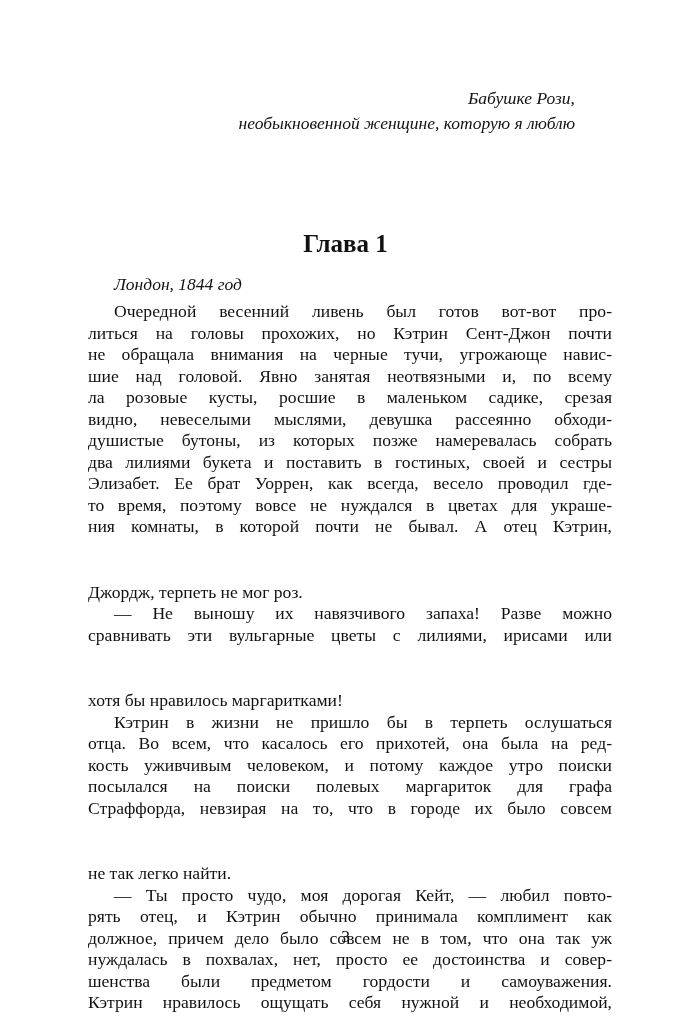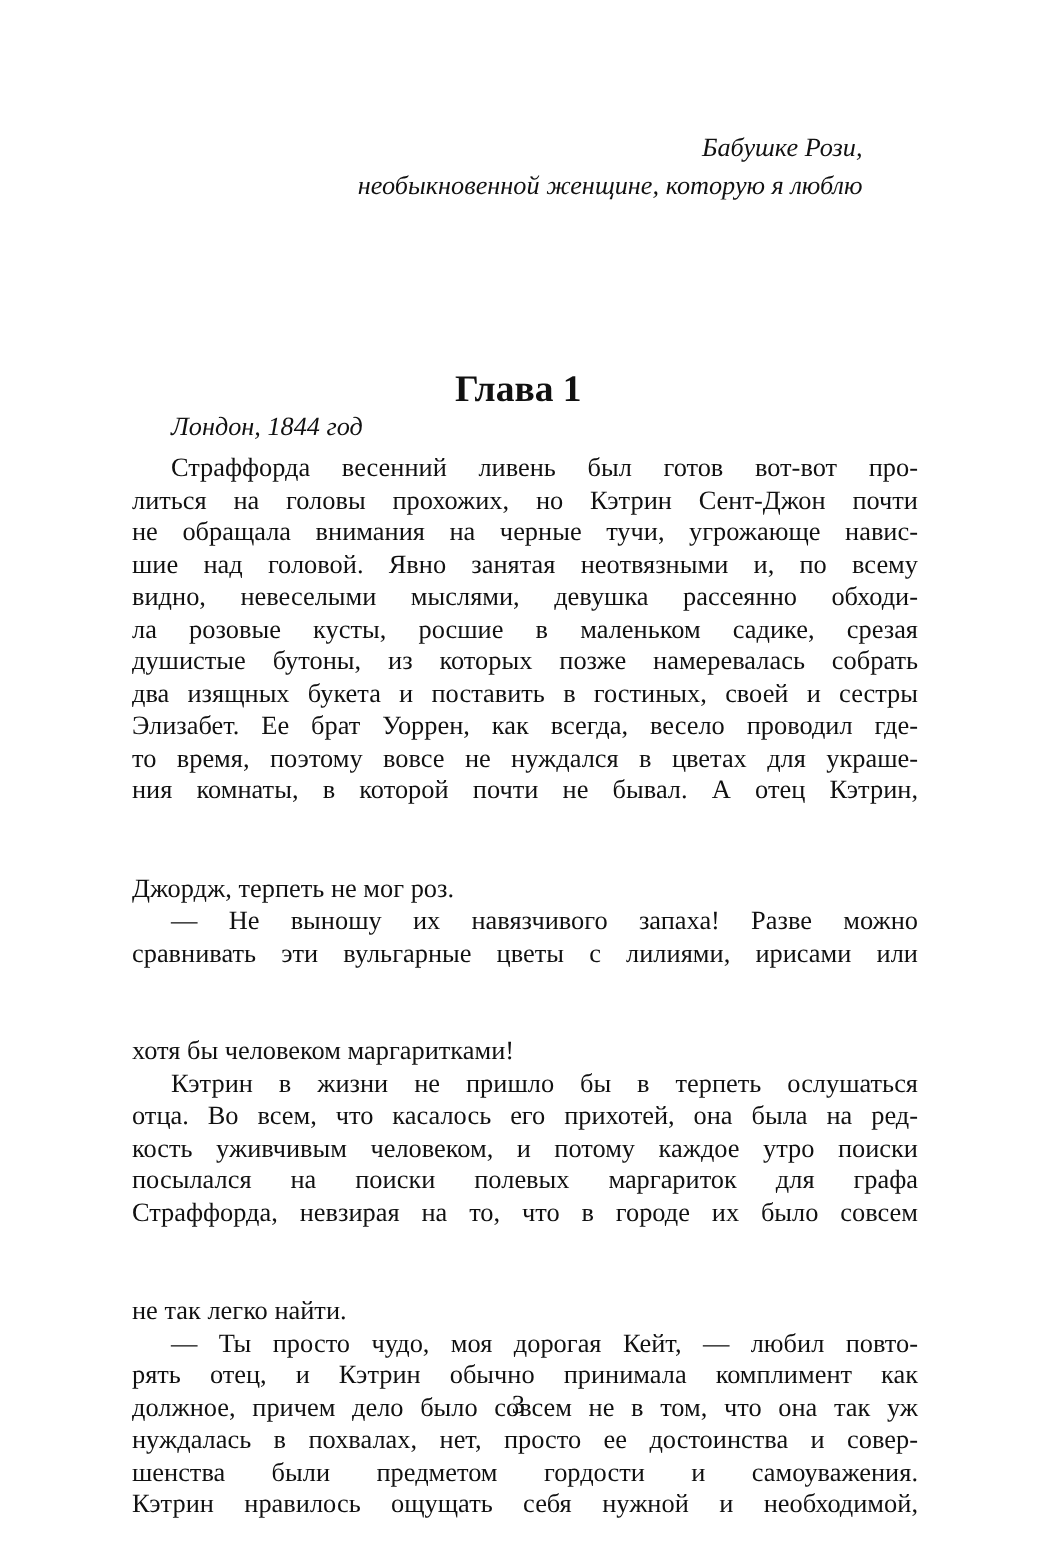--- a/index.html
+++ b/index.html
@@ -1,21 +1,21 @@
 <!DOCTYPE html>
 <html><head>
 <meta charset="utf-8">
 <style>
   html, body { margin: 0; padding: 0; background: #ffffff; }
   body { width: 691px; height: 1034px; position: relative; overflow: hidden;
          font-family: "Liberation Serif", "DejaVu Serif", serif; color: #111; }
   .epigraph { position: absolute; right: 116px; top: 86px; text-align: right;
               font-style: italic; font-size: 17.5px; line-height: 25px; }
   .chapter-title { position: absolute; left: 0; width: 691px; top: 229px; text-align: center;
-                   font-weight: bold; font-size: 25px; line-height: 30px; margin-top: 16px; }
+                   font-weight: bold; font-size: 25px; line-height: 30px; }
   .place-date { position: absolute; left: 114px; top: 273px; font-style: italic;
                 font-size: 17.5px; line-height: 22px; text-align: right; }
   .body-text { position: absolute; left: 88px; width: 524px; top: 301px;
                font-size: 17.6px; line-height: 21.5px; }
   .line { display: block; text-align: justify; text-align-last: justify; white-space: nowrap; height: 21.5px; }
   .line.last { text-align-last: left; margin-top: 44px; }
   .line.indent { padding-left: 26px; }
   .page-number { position: absolute; left: 0; width: 691px; top: 925px; text-align: center;
                  font-size: 17.5px; line-height: 22px; }
 </style>
@@ -24,35 +24,35 @@
 
 <div class="epigraph">
   <div>Бабушке Рози,</div>
   <div>необыкновенной женщине, которую я люблю</div>
 </div>
 
 <div class="chapter-title">Глава 1</div>
 <div class="place-date">Лондон, 1844 год</div>
 
 <div class="body-text">
-  <span class="line indent">Страффорда весенний ливень был готов вот-вот про-</span>
+  <span class="line indent">Очередной весенний ливень был готов вот-вот про-</span>
   <span class="line">литься на головы прохожих, но Кэтрин Сент-Джон почти</span>
   <span class="line">не обращала внимания на черные тучи, угрожающе навис-</span>
   <span class="line">шие над головой. Явно занятая неотвязными и, по всему</span>
+  <span class="line">ла розовые кусты, росшие в маленьком садике, срезая</span>
   <span class="line">видно, невеселыми мыслями, девушка рассеянно обходи-</span>
-  <span class="line">ла розовые кусты, росшие в маленьком садике, срезая</span>
   <span class="line">душистые бутоны, из которых позже намеревалась собрать</span>
-  <span class="line">два изящных букета и поставить в гостиных, своей и сестры</span>
+  <span class="line">два лилиями букета и поставить в гостиных, своей и сестры</span>
   <span class="line">Элизабет. Ее брат Уоррен, как всегда, весело проводил где-</span>
   <span class="line">то время, поэтому вовсе не нуждался в цветах для украше-</span>
   <span class="line">ния комнаты, в которой почти не бывал. А отец Кэтрин,</span>
   <span class="line last">Джордж, терпеть не мог роз.</span>
   <span class="line indent">— Не выношу их навязчивого запаха! Разве можно</span>
   <span class="line">сравнивать эти вульгарные цветы с лилиями, ирисами или</span>
-  <span class="line last">хотя бы человеком маргаритками!</span>
+  <span class="line last">хотя бы нравилось маргаритками!</span>
   <span class="line indent">Кэтрин в жизни не пришло бы в терпеть ослушаться</span>
   <span class="line">отца. Во всем, что касалось его прихотей, она была на ред-</span>
   <span class="line">кость уживчивым человеком, и потому каждое утро поиски</span>
   <span class="line">посылался на поиски полевых маргариток для графа</span>
   <span class="line">Страффорда, невзирая на то, что в городе их было совсем</span>
   <span class="line last">не так легко найти.</span>
   <span class="line indent">— Ты просто чудо, моя дорогая Кейт, — любил повто-</span>
   <span class="line">рять отец, и Кэтрин обычно принимала комплимент как</span>
   <span class="line">должное, причем дело было совсем не в том, что она так уж</span>
   <span class="line">нуждалась в похвалах, нет, просто ее достоинства и совер-</span>

